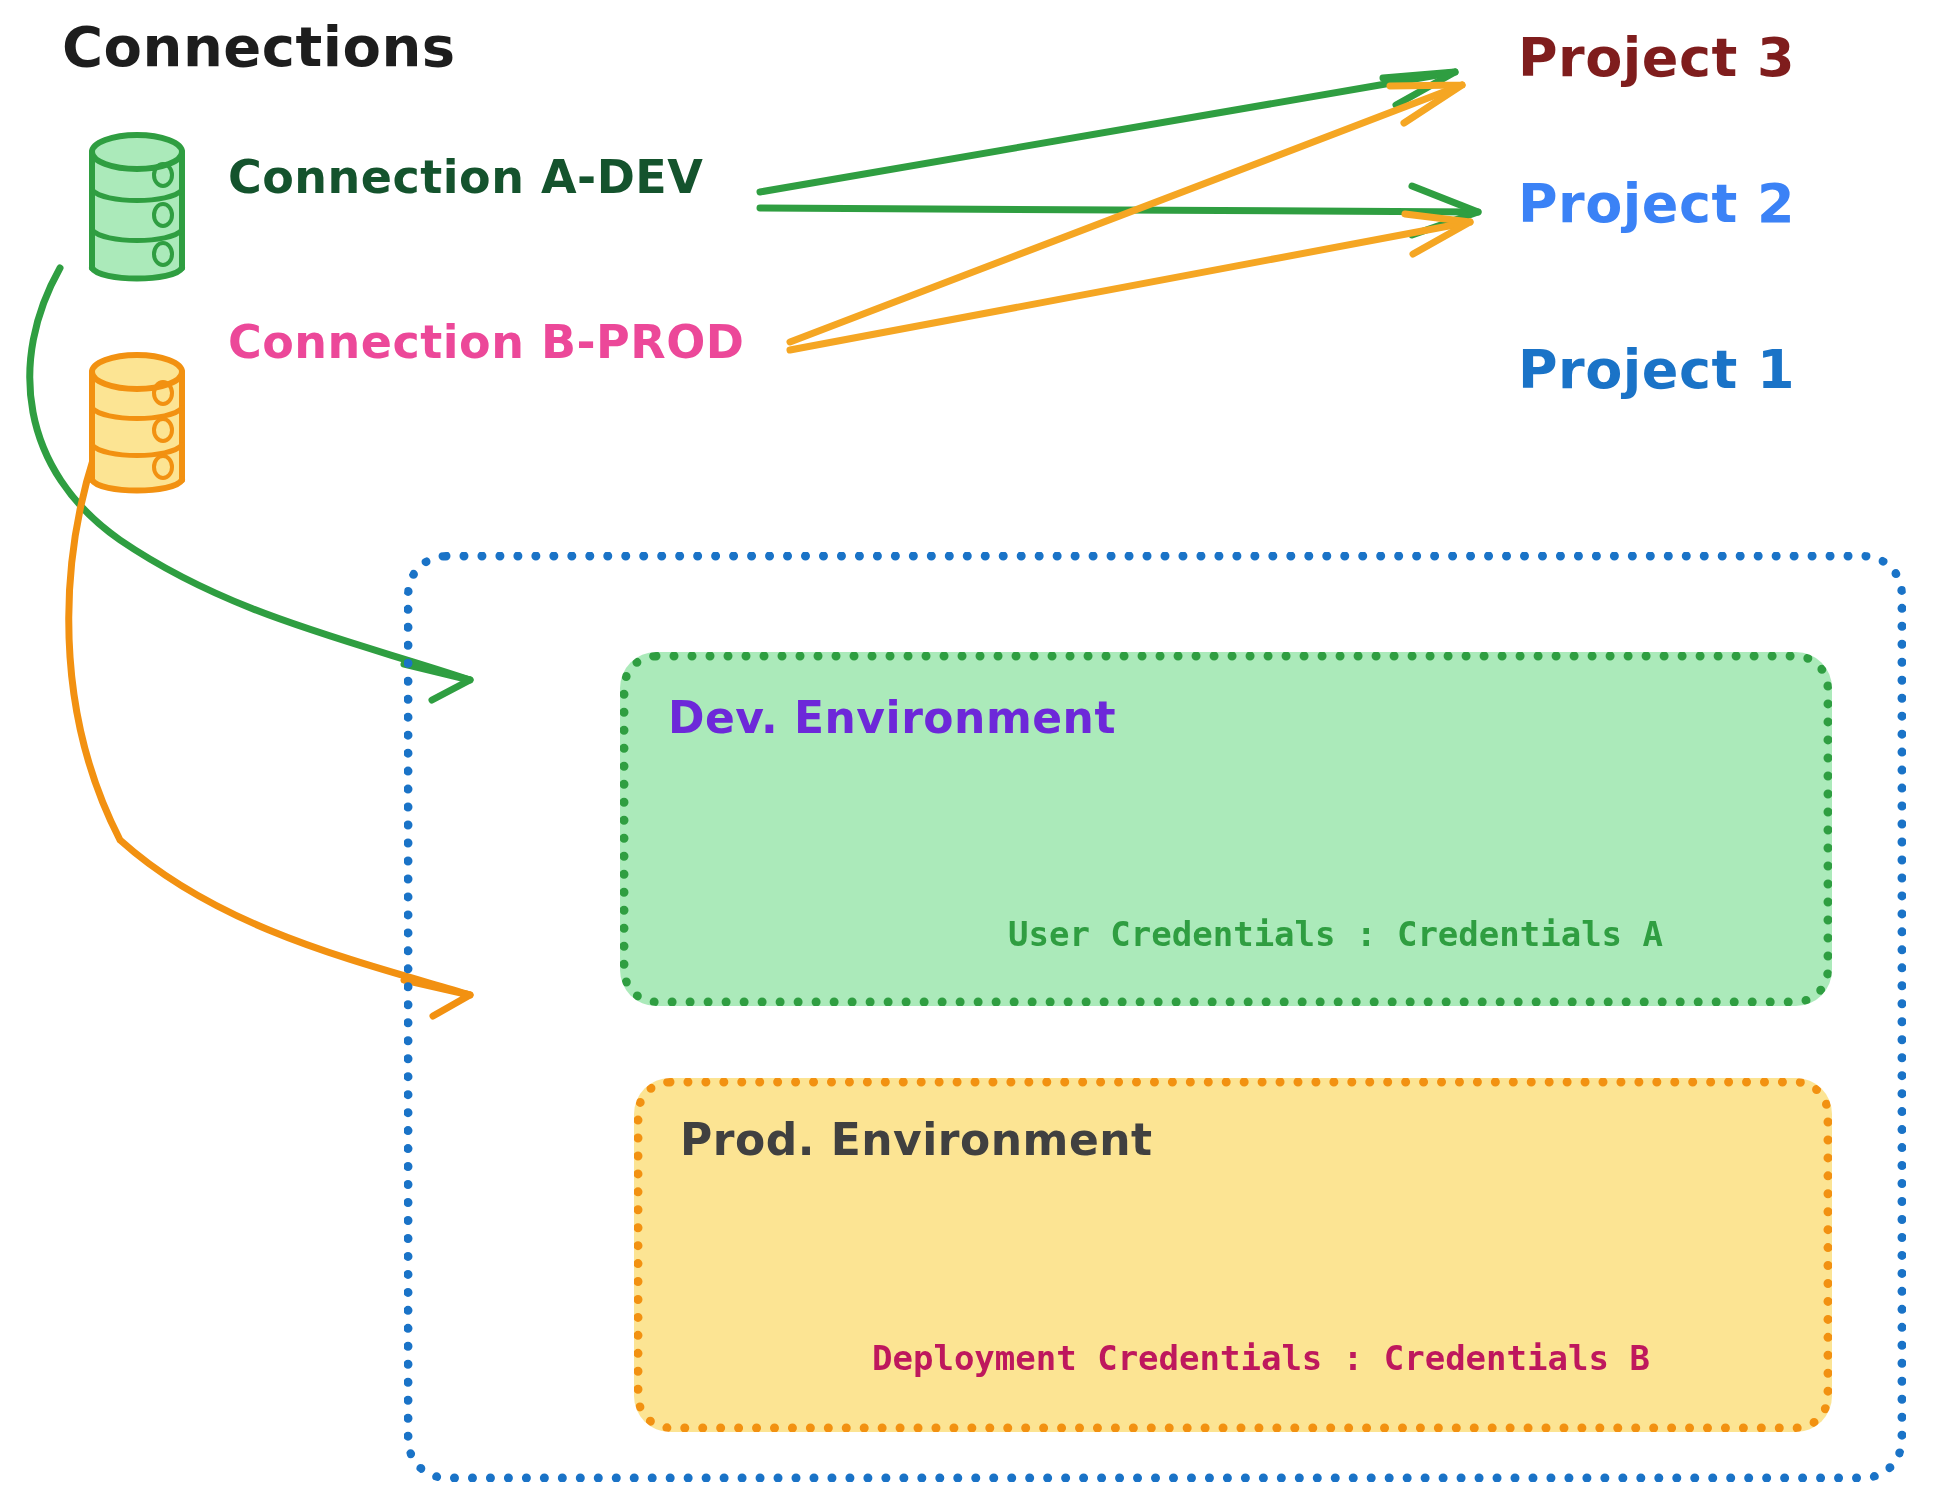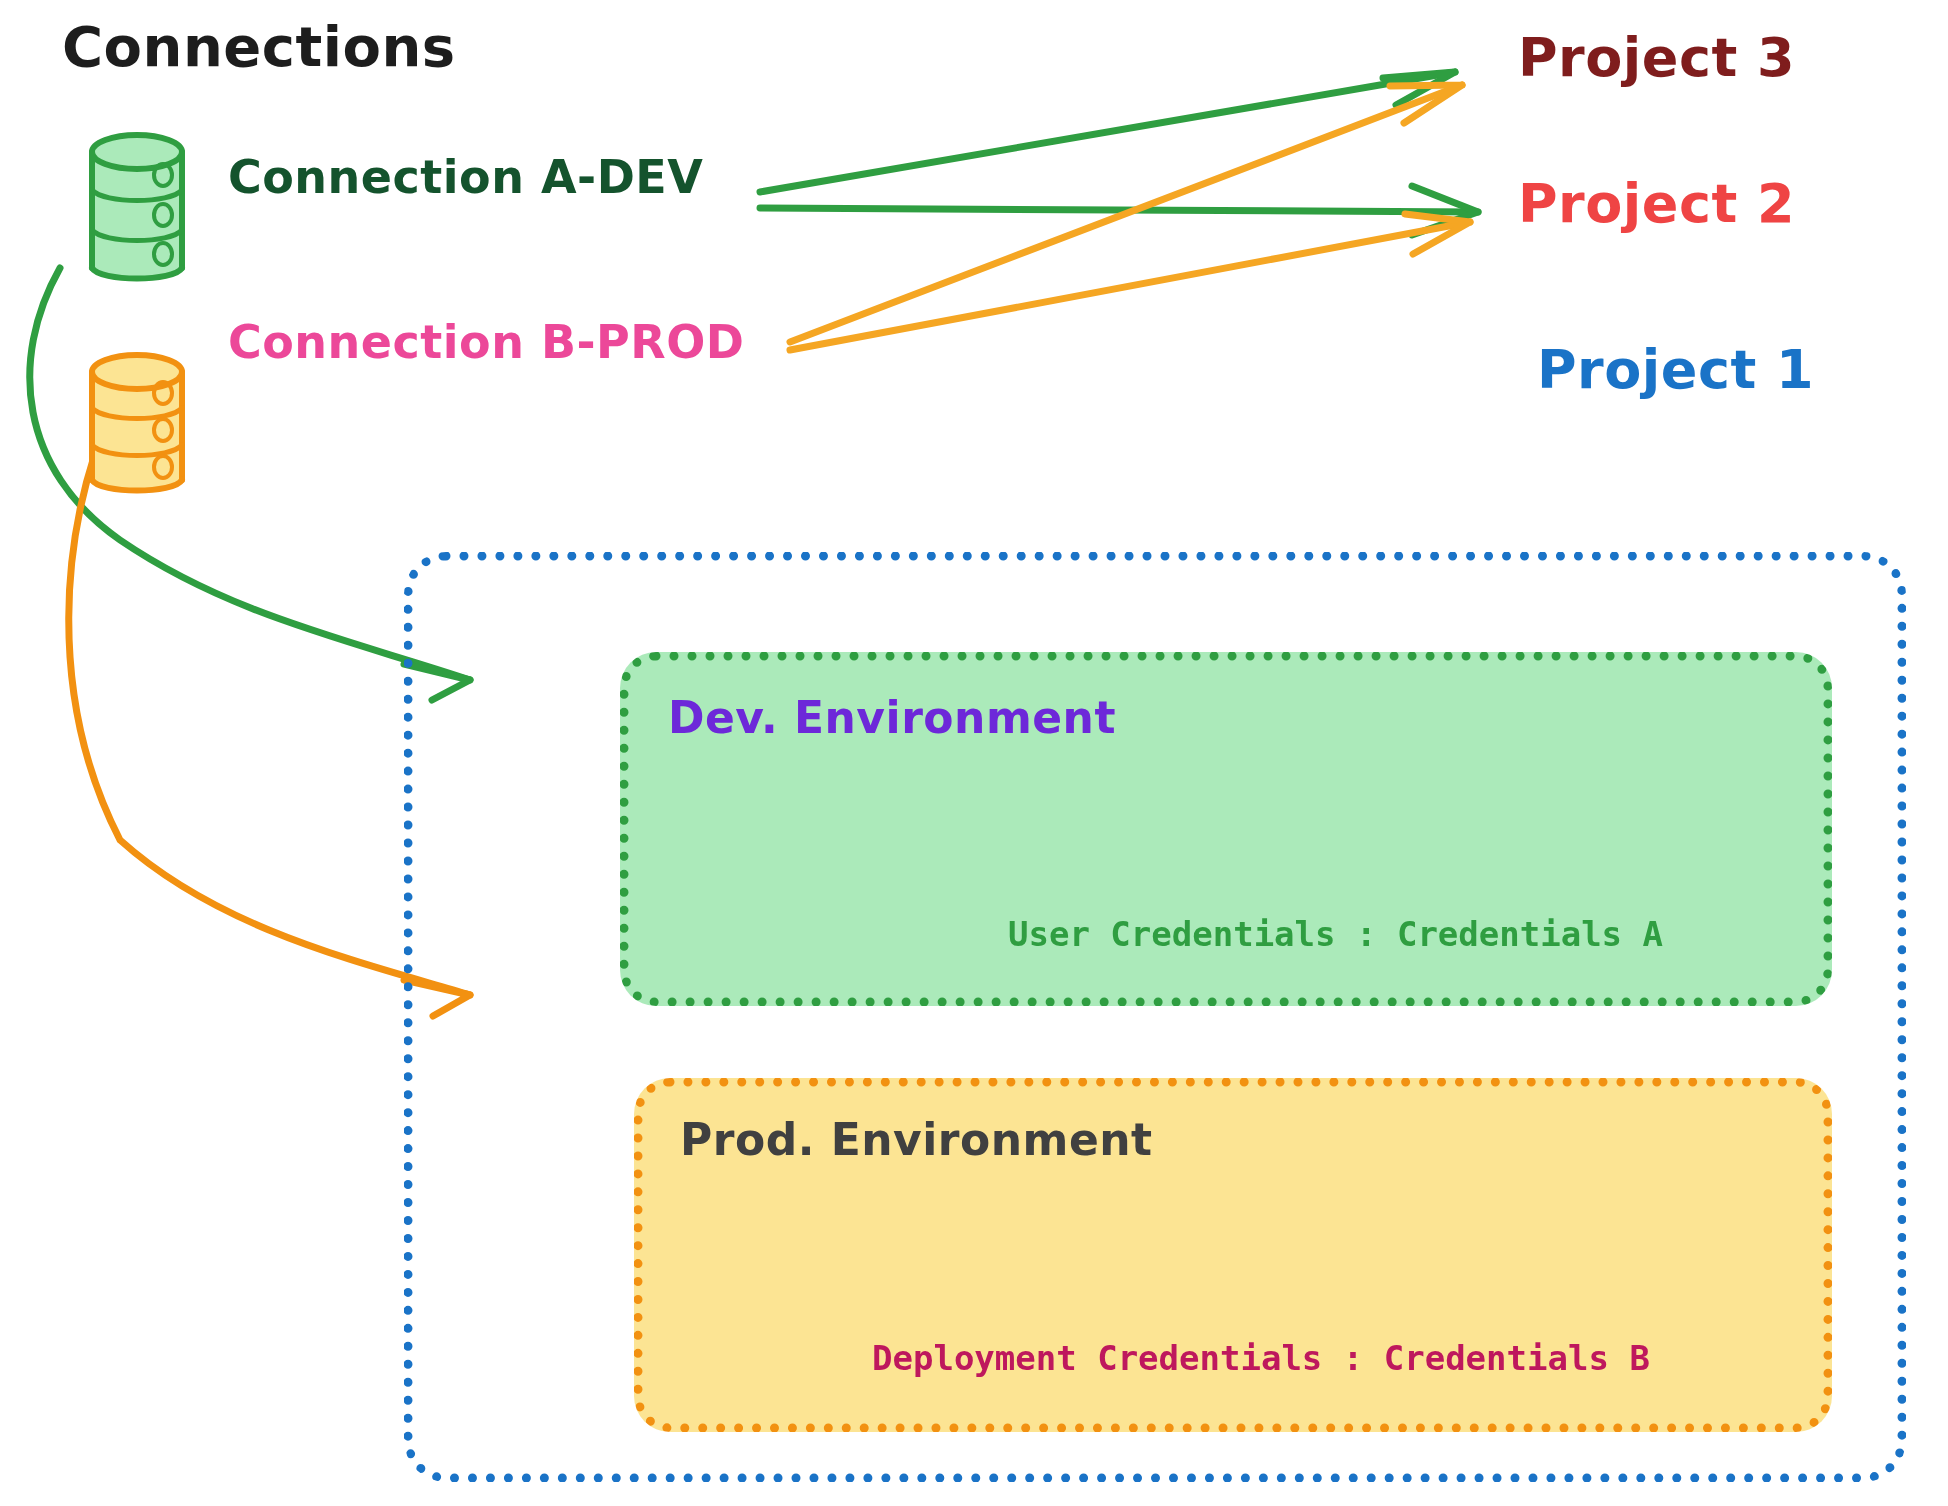--- a/index.html
+++ b/index.html
@@ -12,22 +12,22 @@
   .hand{font-family:"DejaVu Sans",sans-serif;font-weight:700;letter-spacing:.5px;}
   .mono{font-family:"DejaVu Sans Mono",monospace;font-weight:700;}
 
   .lbl{position:absolute;white-space:pre;}
 
   #title{left:62px;top:14px;font-size:56px;color:#1d1d1d;}
   #conn-a-label{left:228px;top:150px;font-size:46px;color:#14532d;}
   #conn-b-label{left:228px;top:315px;font-size:46px;color:#ec4899;}
 
   #project3{left:1518px;top:26px;font-size:54px;color:#7f1d1d;}
-  #project2{left:1518px;top:172px;font-size:54px;color:#ef4444;}
-  #project1{left:1518px;top:338px;font-size:54px;color:#1a73c7;margin-left:19px;}
+  #project2{left:1518px;top:172px;font-size:54px;color:#3b82f6;}
+  #project1{left:1518px;top:338px;font-size:54px;color:#1a73c7;}
 
   #dev-title{left:668px;top:692px;font-size:44px;color:#6d28d9;}
   #prod-title{left:680px;top:1114px;font-size:44px;color:#404040;}
 
   #dev-creds{left:1008px;top:914px;font-size:34px;color:#2f9e41;}
   #prod-creds{left:872px;top:1338px;font-size:34px;color:#be185d;}
 
   
   .dotbox{position:absolute;box-sizing:border-box;}
   #project1-box{left:404px;top:552px;width:1502px;height:930px;

